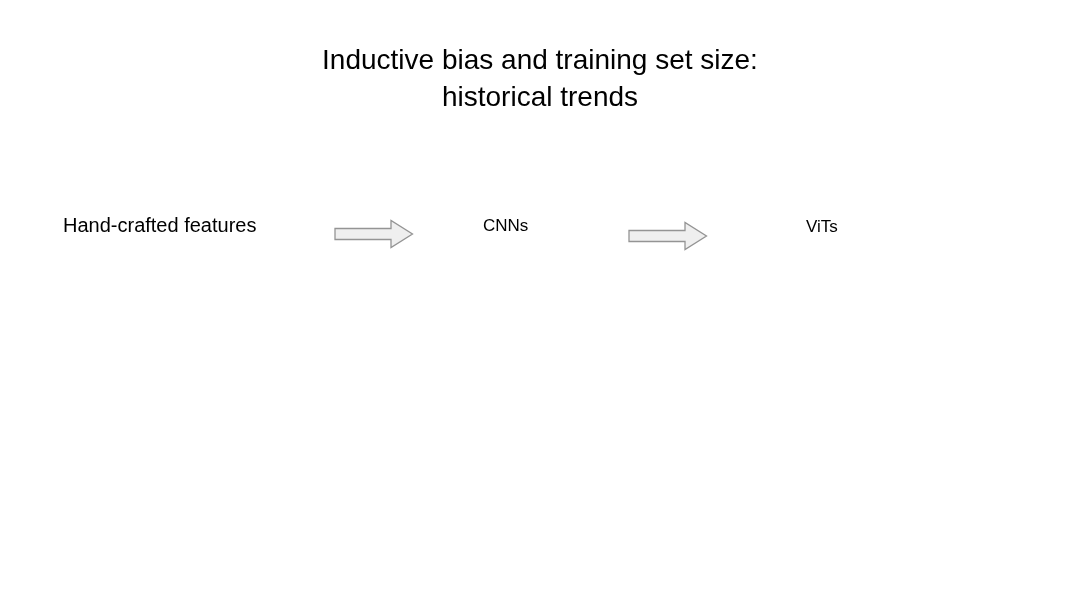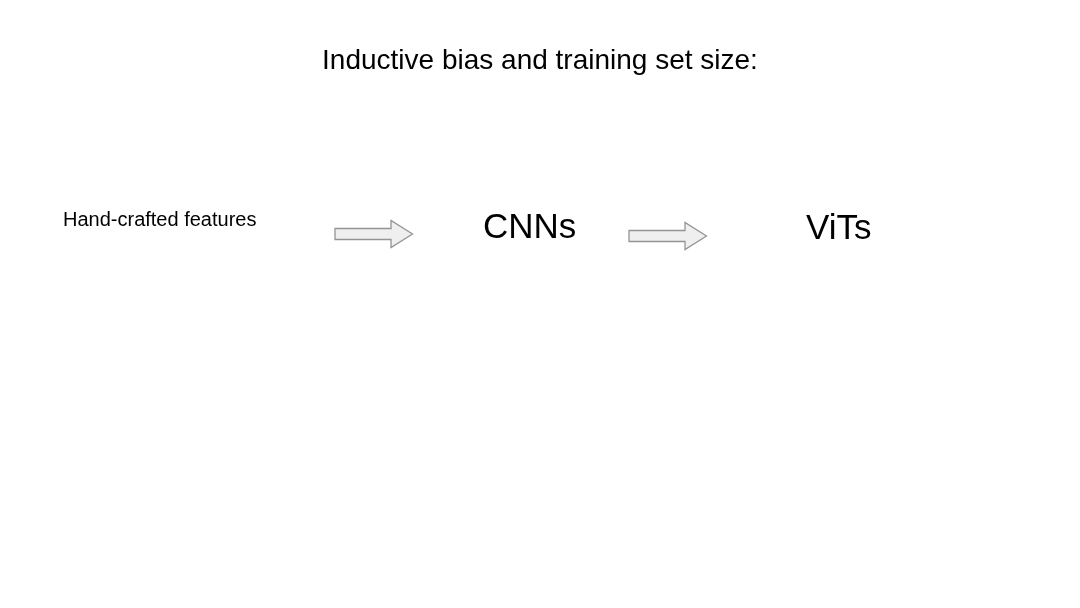--- a/index.html
+++ b/index.html
@@ -34,43 +34,44 @@
   .flow-label {
     position: absolute;
     white-space: nowrap;
     color: #000000;
   }
   .flow-label.small {
     font-size: 20px;
     line-height: 23px;
   }
   .flow-label.large {
-    font-size: 35px;
+    font-size: 17px;
     line-height: 30px;
   }
   .arrow {
     position: absolute;
     display: block;
   }
   .arrow polygon {
     stroke: #949494;
     stroke-width: 1.3;
     stroke-linejoin: miter;
   }
 </style>
 </head>
 <body>
 
 <div class="slide">
 
   <h1 class="title">
     <span class="title-line">Inductive bias and training set size:</span>
+    <span class="title-line">historical trends</span>
   </h1>
 
-  <div class="flow-label small" style="left: 63px; top: 208px;">Hand-crafted features</div>
+  <div class="flow-label small" style="left: 63px; top: 214px;">Hand-crafted features</div>
 
   <svg class="arrow" style="left: 334px; top: 219px;" width="80" height="30" viewBox="0 0 80 30">
     <polygon points="1,9.5 57,9.5 57,1.5 78.5,15 57,28.5 57,20.5 1,20.5" fill="#efefef"></polygon>
   </svg>
 
   <div class="flow-label large" style="left: 483px; top: 211px;">CNNs</div>
 
   <svg class="arrow" style="left: 628px; top: 221px;" width="80" height="30" viewBox="0 0 80 30">
     <polygon points="1,9.5 57,9.5 57,1.5 78.5,15 57,28.5 57,20.5 1,20.5" fill="#efefef"></polygon>
   </svg>

